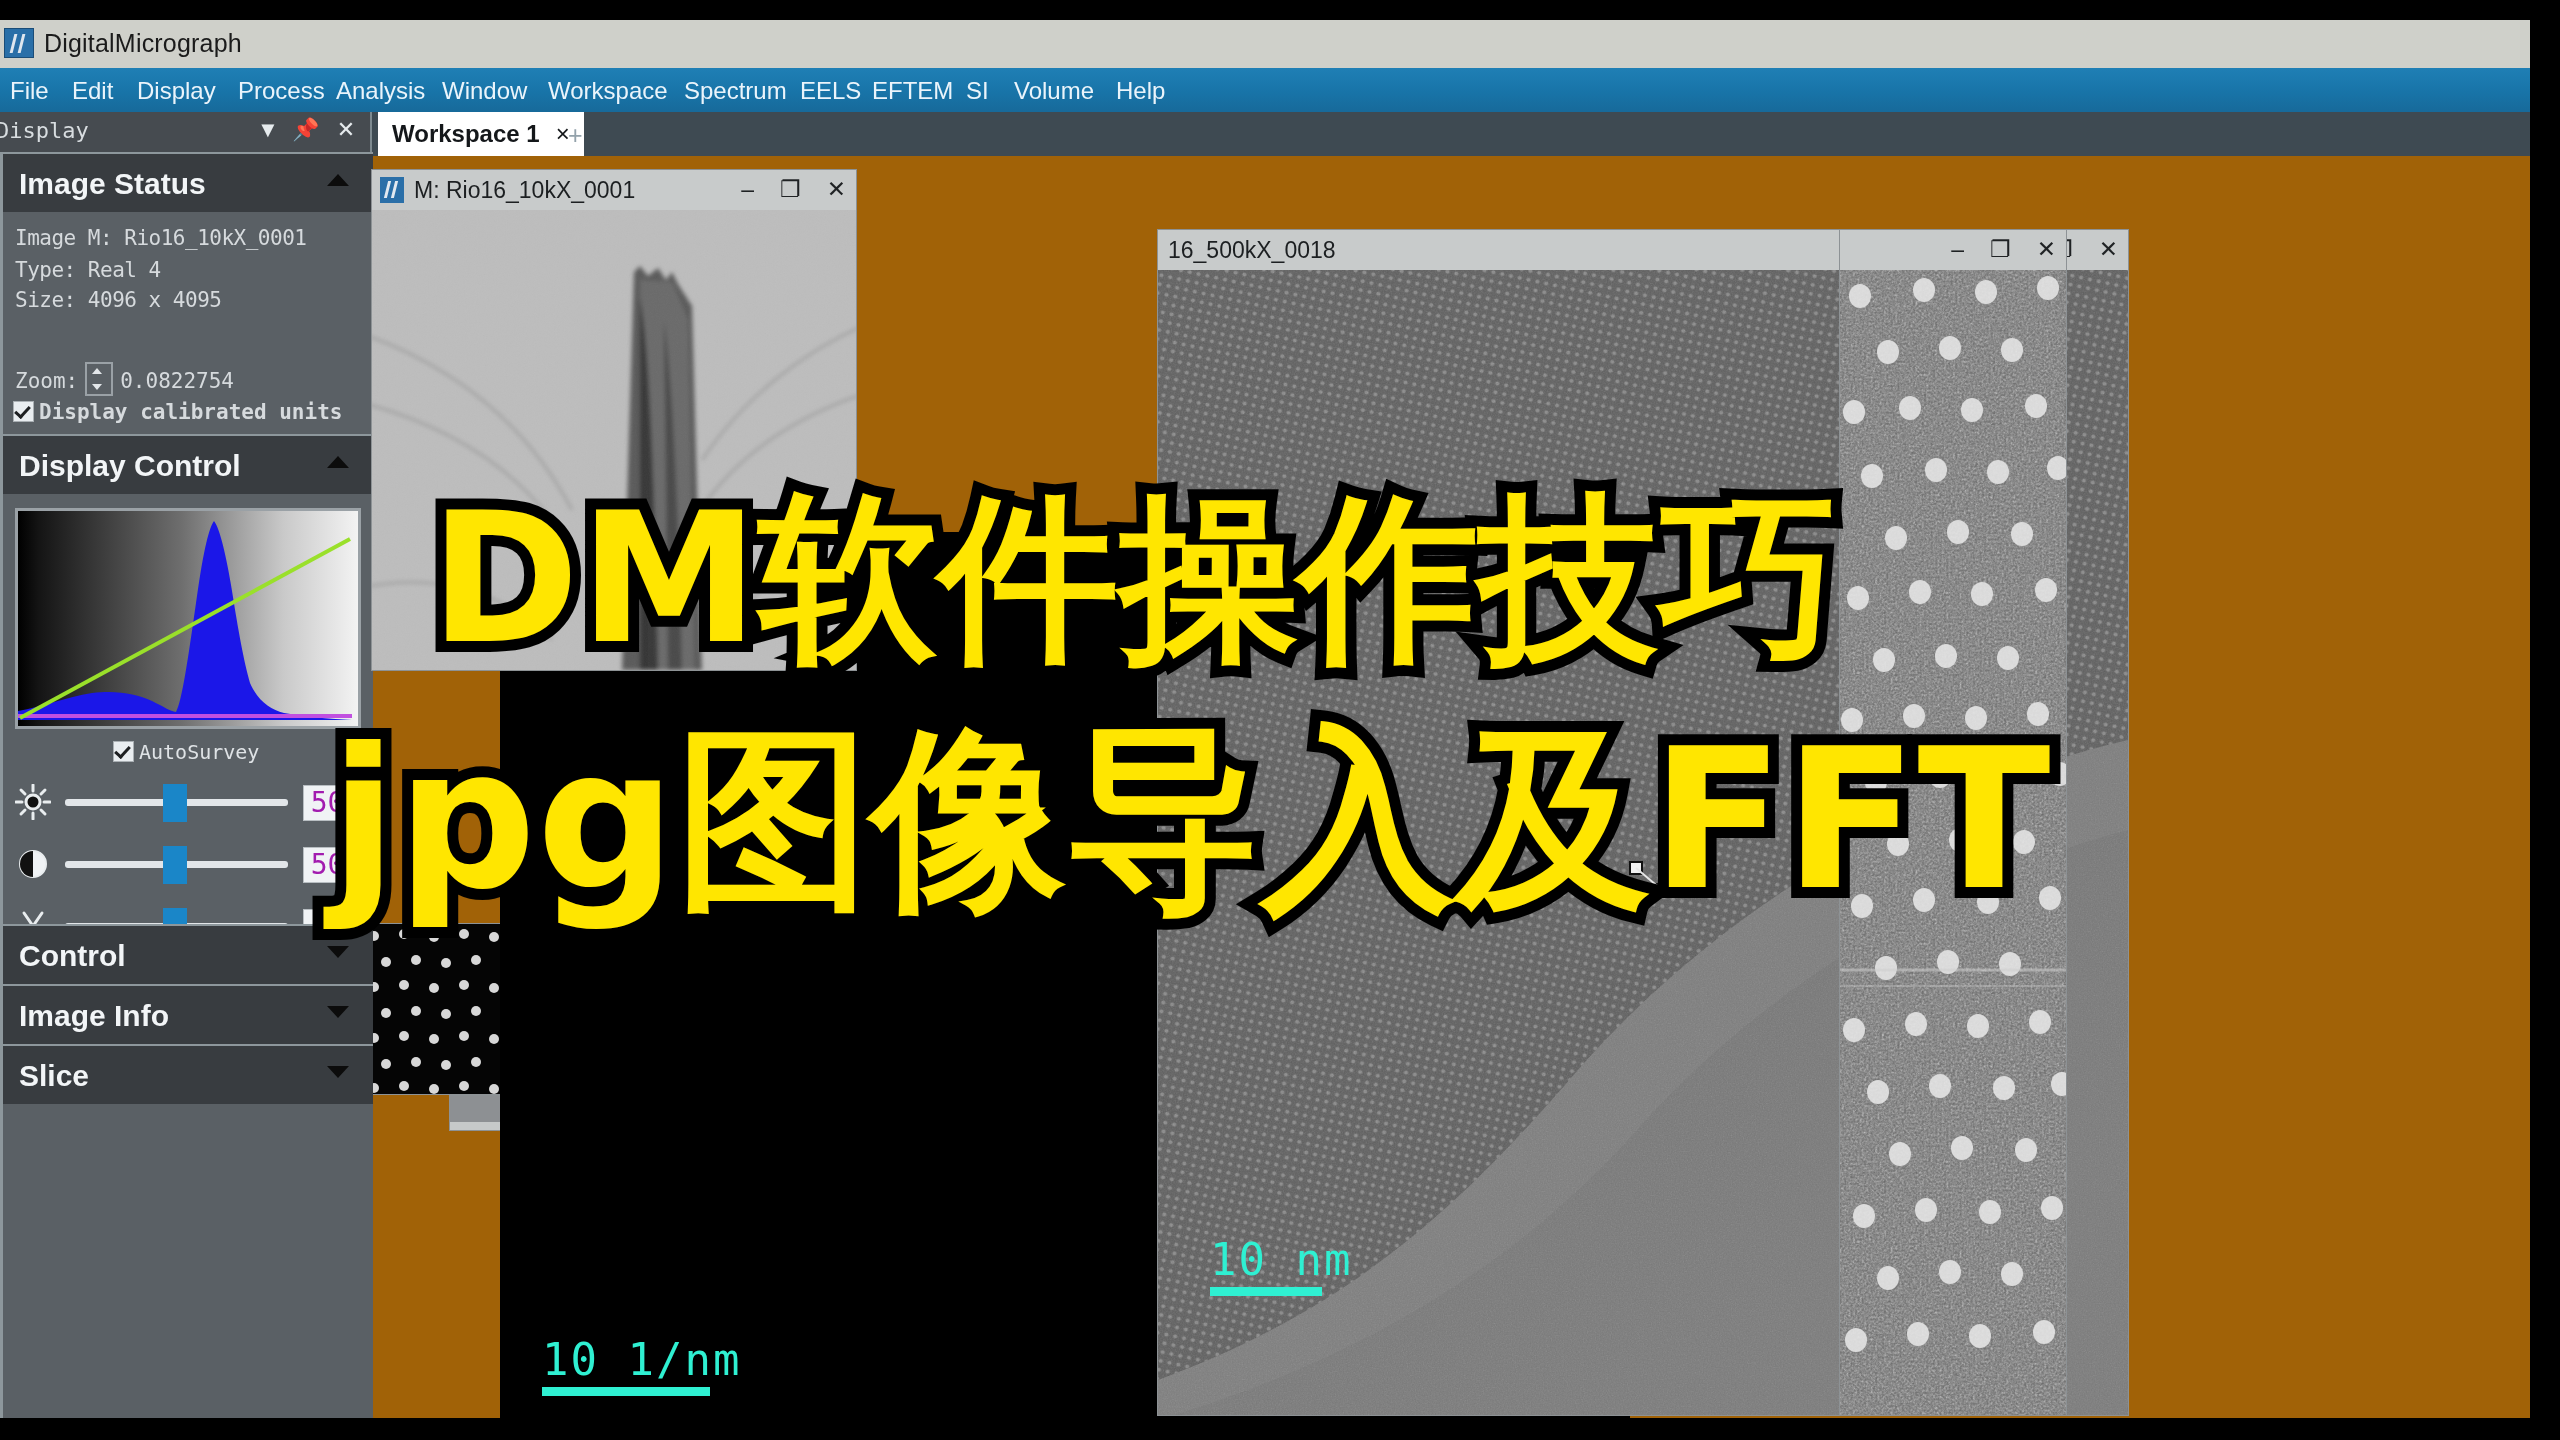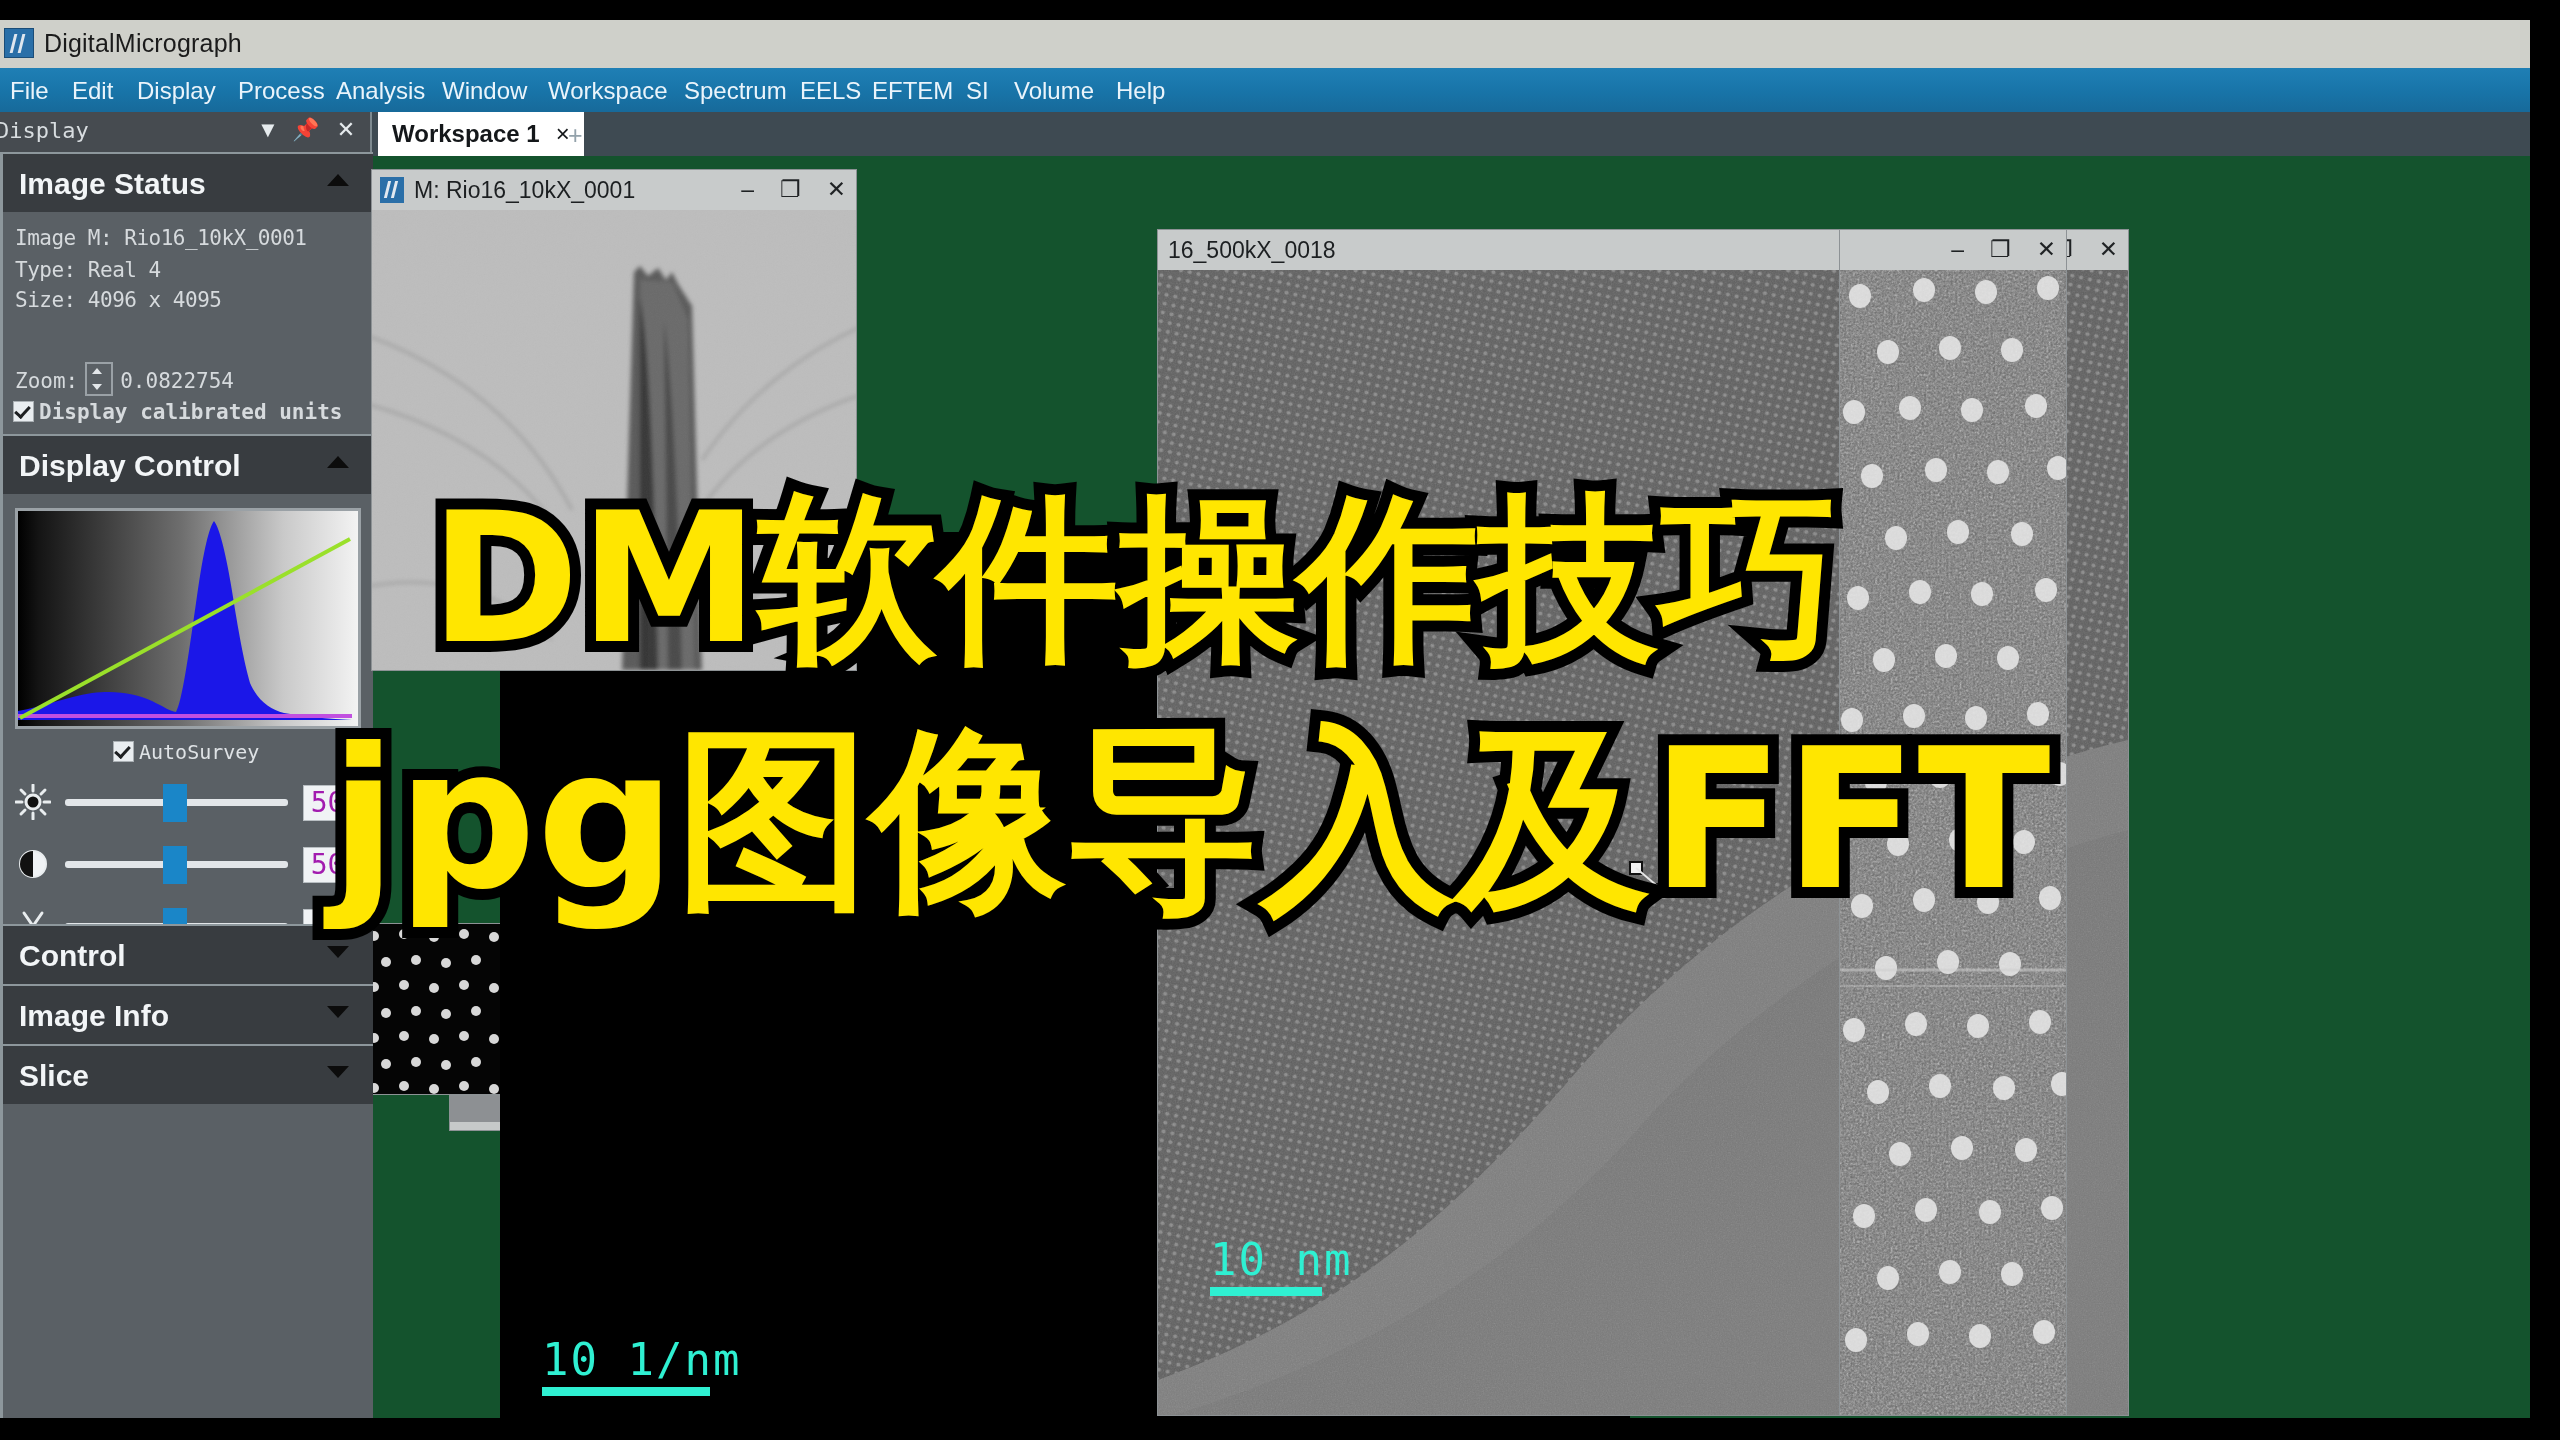--- a/index.html
+++ b/index.html
@@ -69,21 +69,21 @@
         font-family:"DejaVu Sans Mono",monospace;}
   .slider{position:absolute;left:0;width:370px;height:60px;}
   .slider .sic{position:absolute;left:12px;top:12px;width:36px;height:36px;}
   .slider .track{position:absolute;left:62px;top:27px;width:223px;height:7px;background:#e2e6e9;border-radius:3px;}
   .slider .knob{position:absolute;left:160px;top:12px;width:24px;height:38px;background:#1a86c8;}
   .slider .val{position:absolute;left:300px;top:13px;width:47px;height:34px;background:#f0f3f5;
         border:1px solid #b8bec2;font-size:28px;color:#a21caf;text-align:center;line-height:34px;
         font-family:"DejaVu Sans Mono",monospace;}
 
   
-  .ws{position:absolute;left:372px;top:92px;width:2158px;height:1306px;background:#14532d;}
+  .ws{position:absolute;left:372px;top:92px;width:2158px;height:1306px;background:#a16207;}
   .tabstrip{position:absolute;left:0;top:0;width:2158px;height:44px;background:#3e4a52;}
   .tab{position:absolute;left:6px;top:0;height:44px;background:#ffffff;padding:0 14px;display:flex;
         align-items:center;gap:16px;}
   .tab .tlabel{font-size:24px;font-weight:bold;color:#14171a;}
   .tab .tclose{font-size:24px;color:#14171a;}
   .tabplus{position:absolute;left:196px;top:9px;font-size:25px;color:#93a2ab;}
 
   
   .win{position:absolute;background:#b6b9b9;box-shadow:0 0 0 1px #8d9295;}
   .win .wt{position:relative;height:40px;background:#c8cbcb;}

